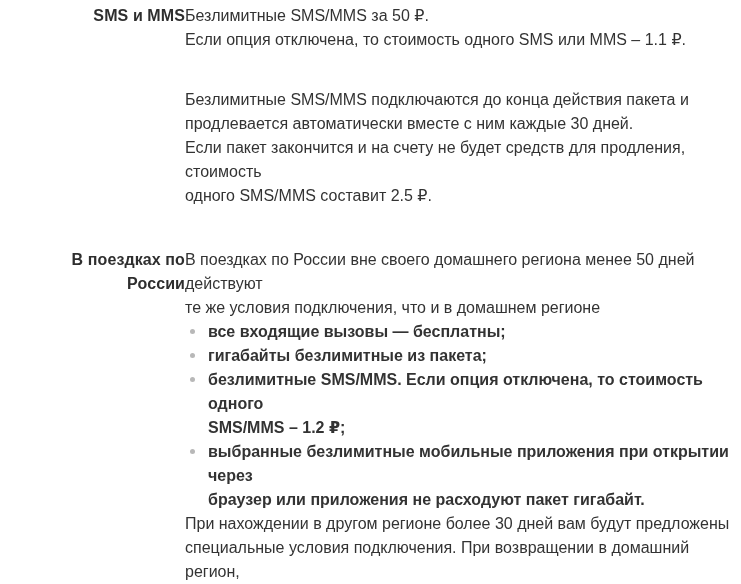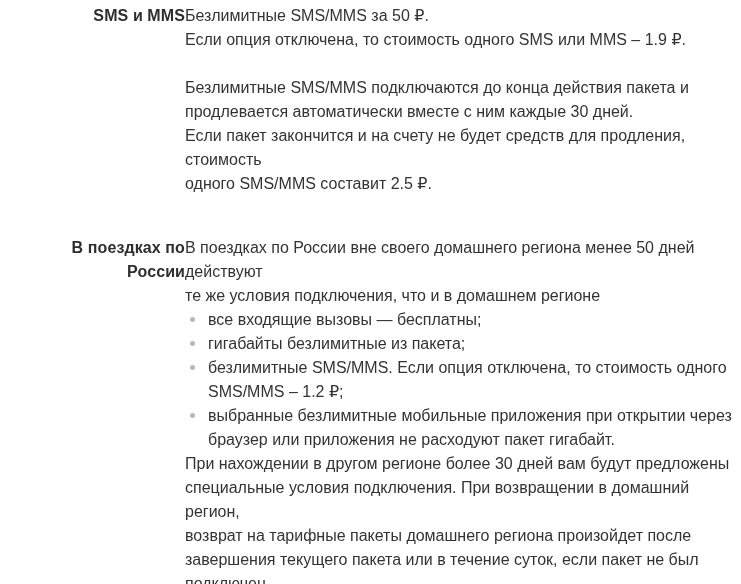--- a/index.html
+++ b/index.html
@@ -27,44 +27,44 @@
   .term {
     flex: none;
     width: 173px;
     font-weight: bold;
     color: var(--label);
     letter-spacing: 0.1px;
     text-align: right;
   }
   .desc { flex: 1; max-width: 550px; }
   .desc p { margin: 0; white-space: pre-line; }
-  .desc p + p { margin-top: 24px; }
+  .desc p + p { margin-top: 36px; }
   ul.bullets { margin: 0; padding: 0; list-style: none; }
-  ul.bullets li { display: flex; align-items: flex-start; }
+  ul.bullets li { display: flex; align-items: flex-start; font-weight: bold; }
   .dot {
     flex: none;
     width: 5px;
     height: 5px;
     border-radius: 50%;
     background: var(--bullet);
     margin: 9px 13px 0 5px;
   }
   .bullet-text { white-space: pre-line; }
   .outro { margin-top: 16px; }
 </style>
 </head>
 <body>
 
 <div class="page">
 
   <section class="section">
     <div class="term">SMS и MMS</div>
     <div class="desc">
       <p>Безлимитные SMS/MMS за 50 ₽.
-Если опция отключена, то стоимость одного SMS или MMS – 1.9 ₽.</p>
+Если опция отключена, то стоимость одного SMS или MMS – 1.1 ₽.</p>
       <p>Безлимитные SMS/MMS подключаются до конца действия пакета и
 продлевается автоматически вместе с ним каждые 30 дней.
 Если пакет закончится и на счету не будет средств для продления, стоимость
 одного SMS/MMS составит 2.5 ₽.</p>
     </div>
   </section>
 
   <section class="section">
     <div class="term">В поездках по России</div>
     <div class="desc">

